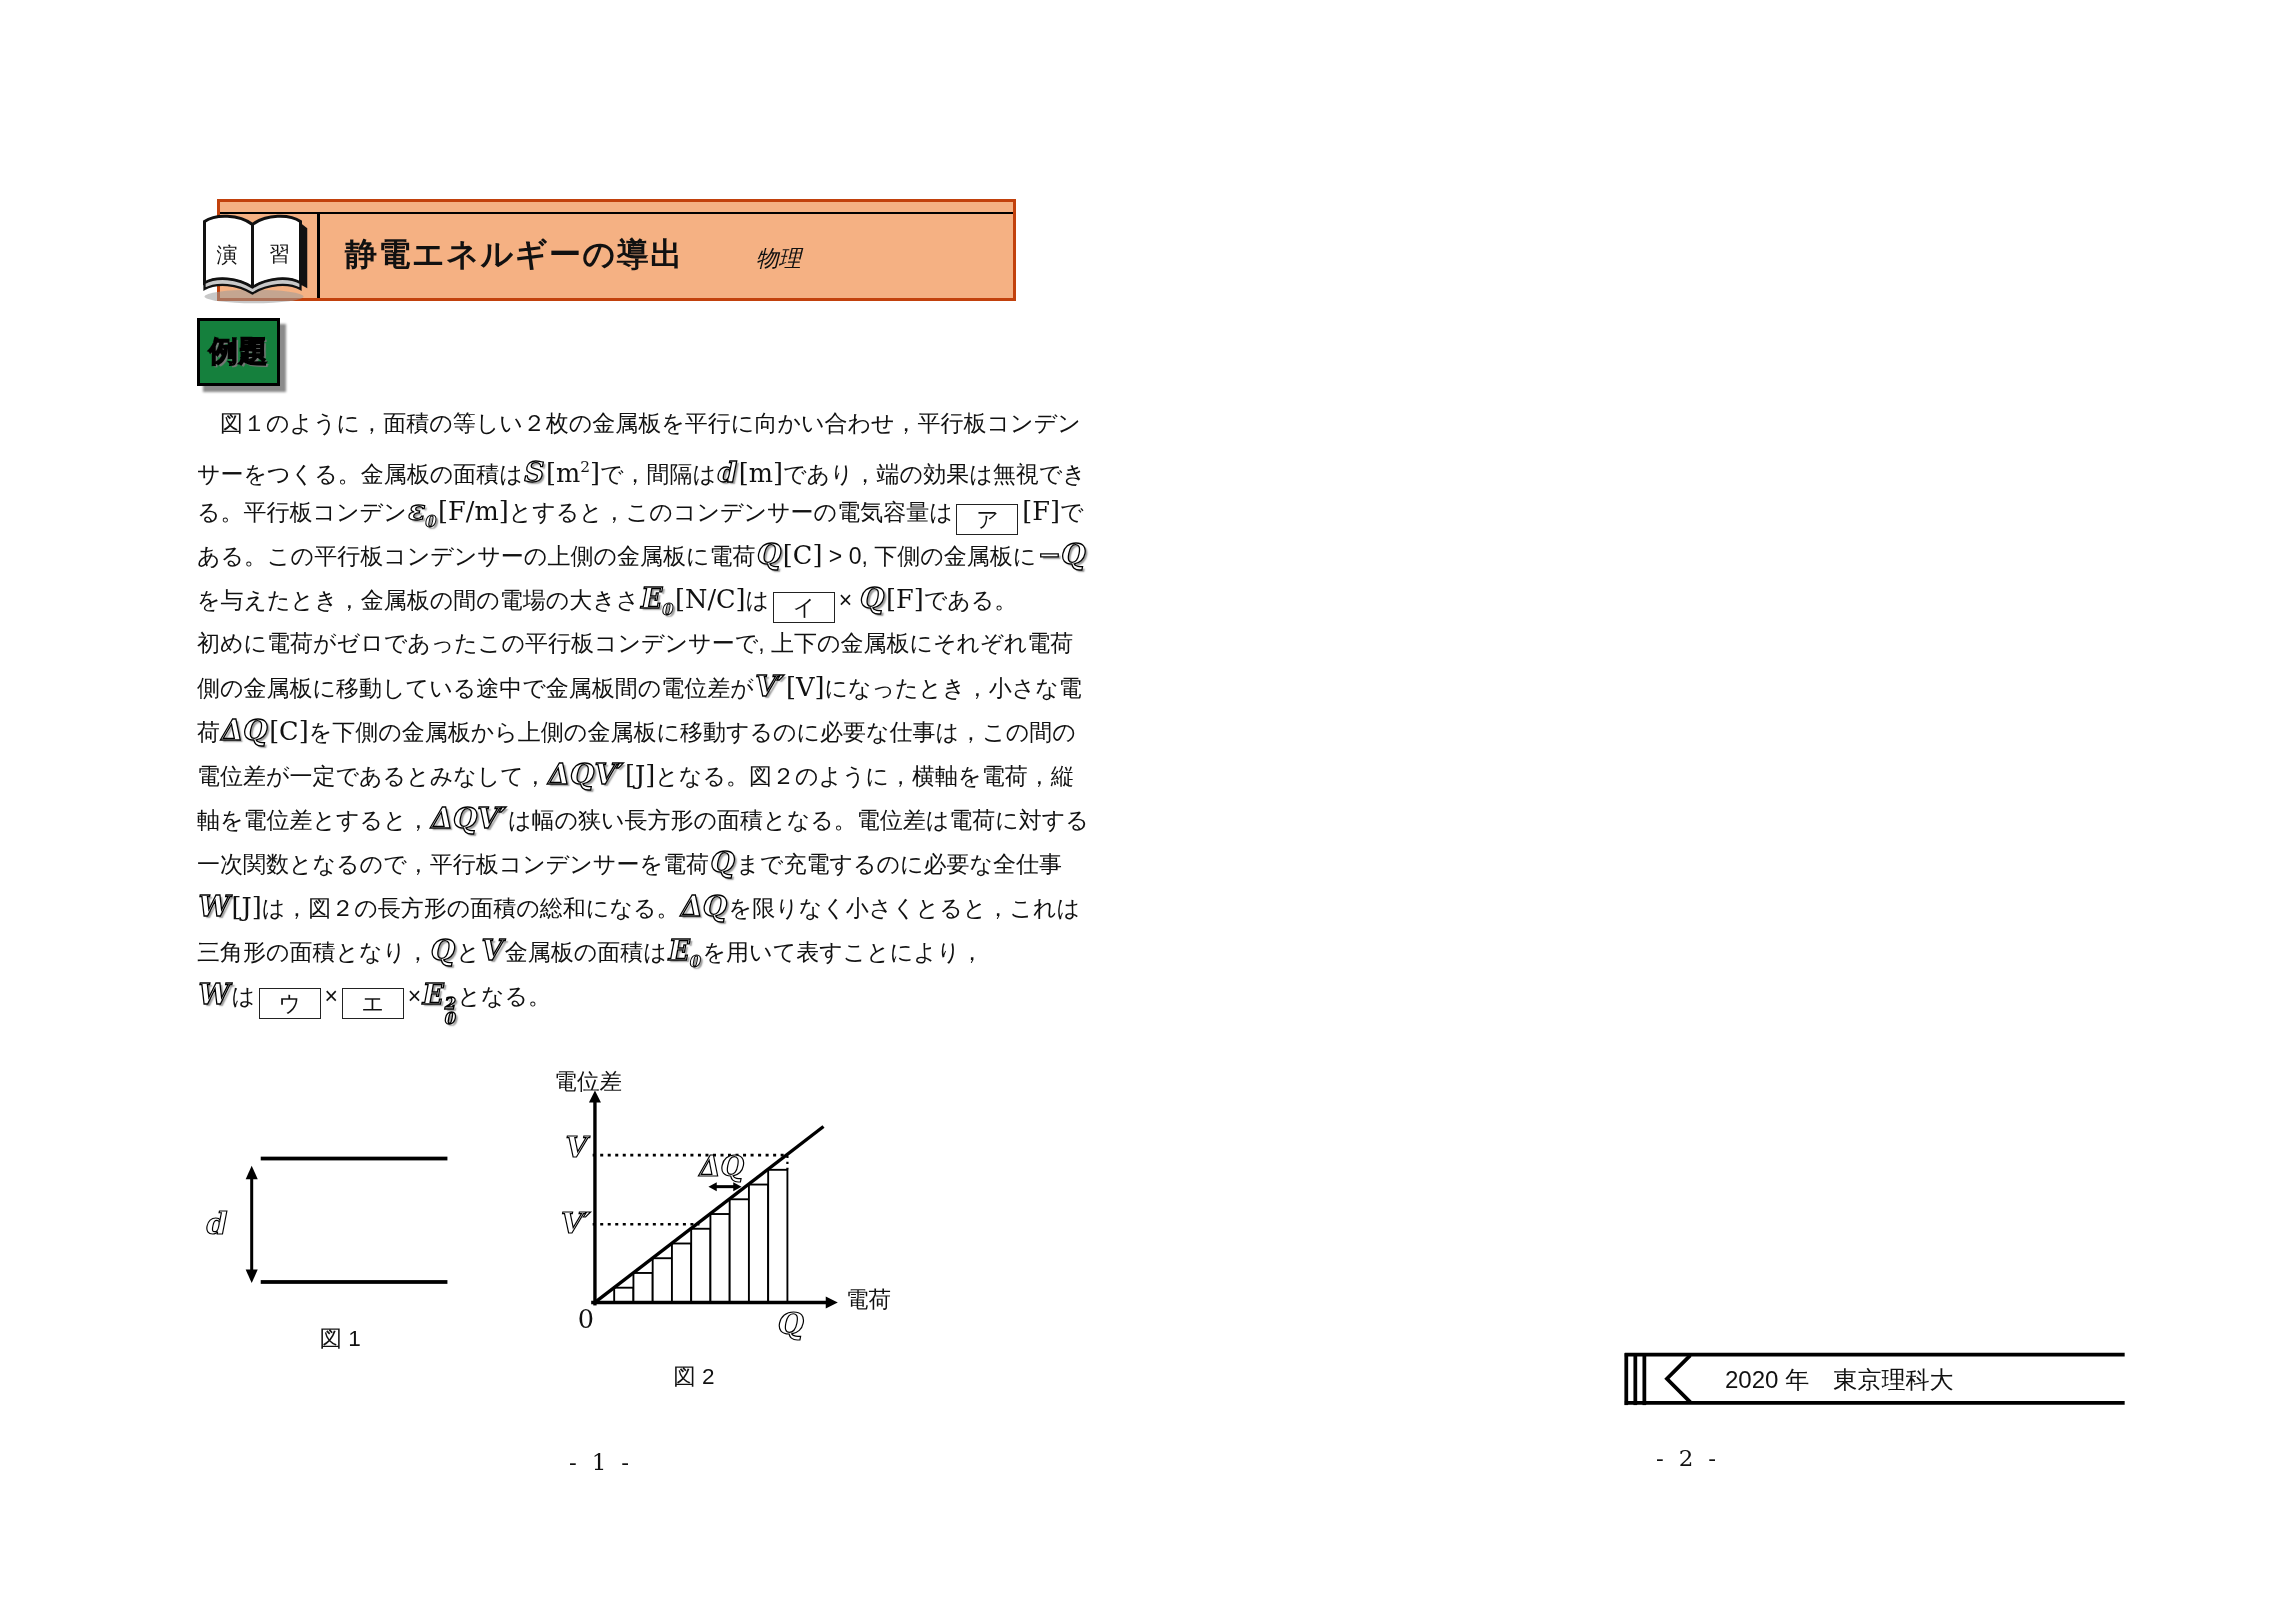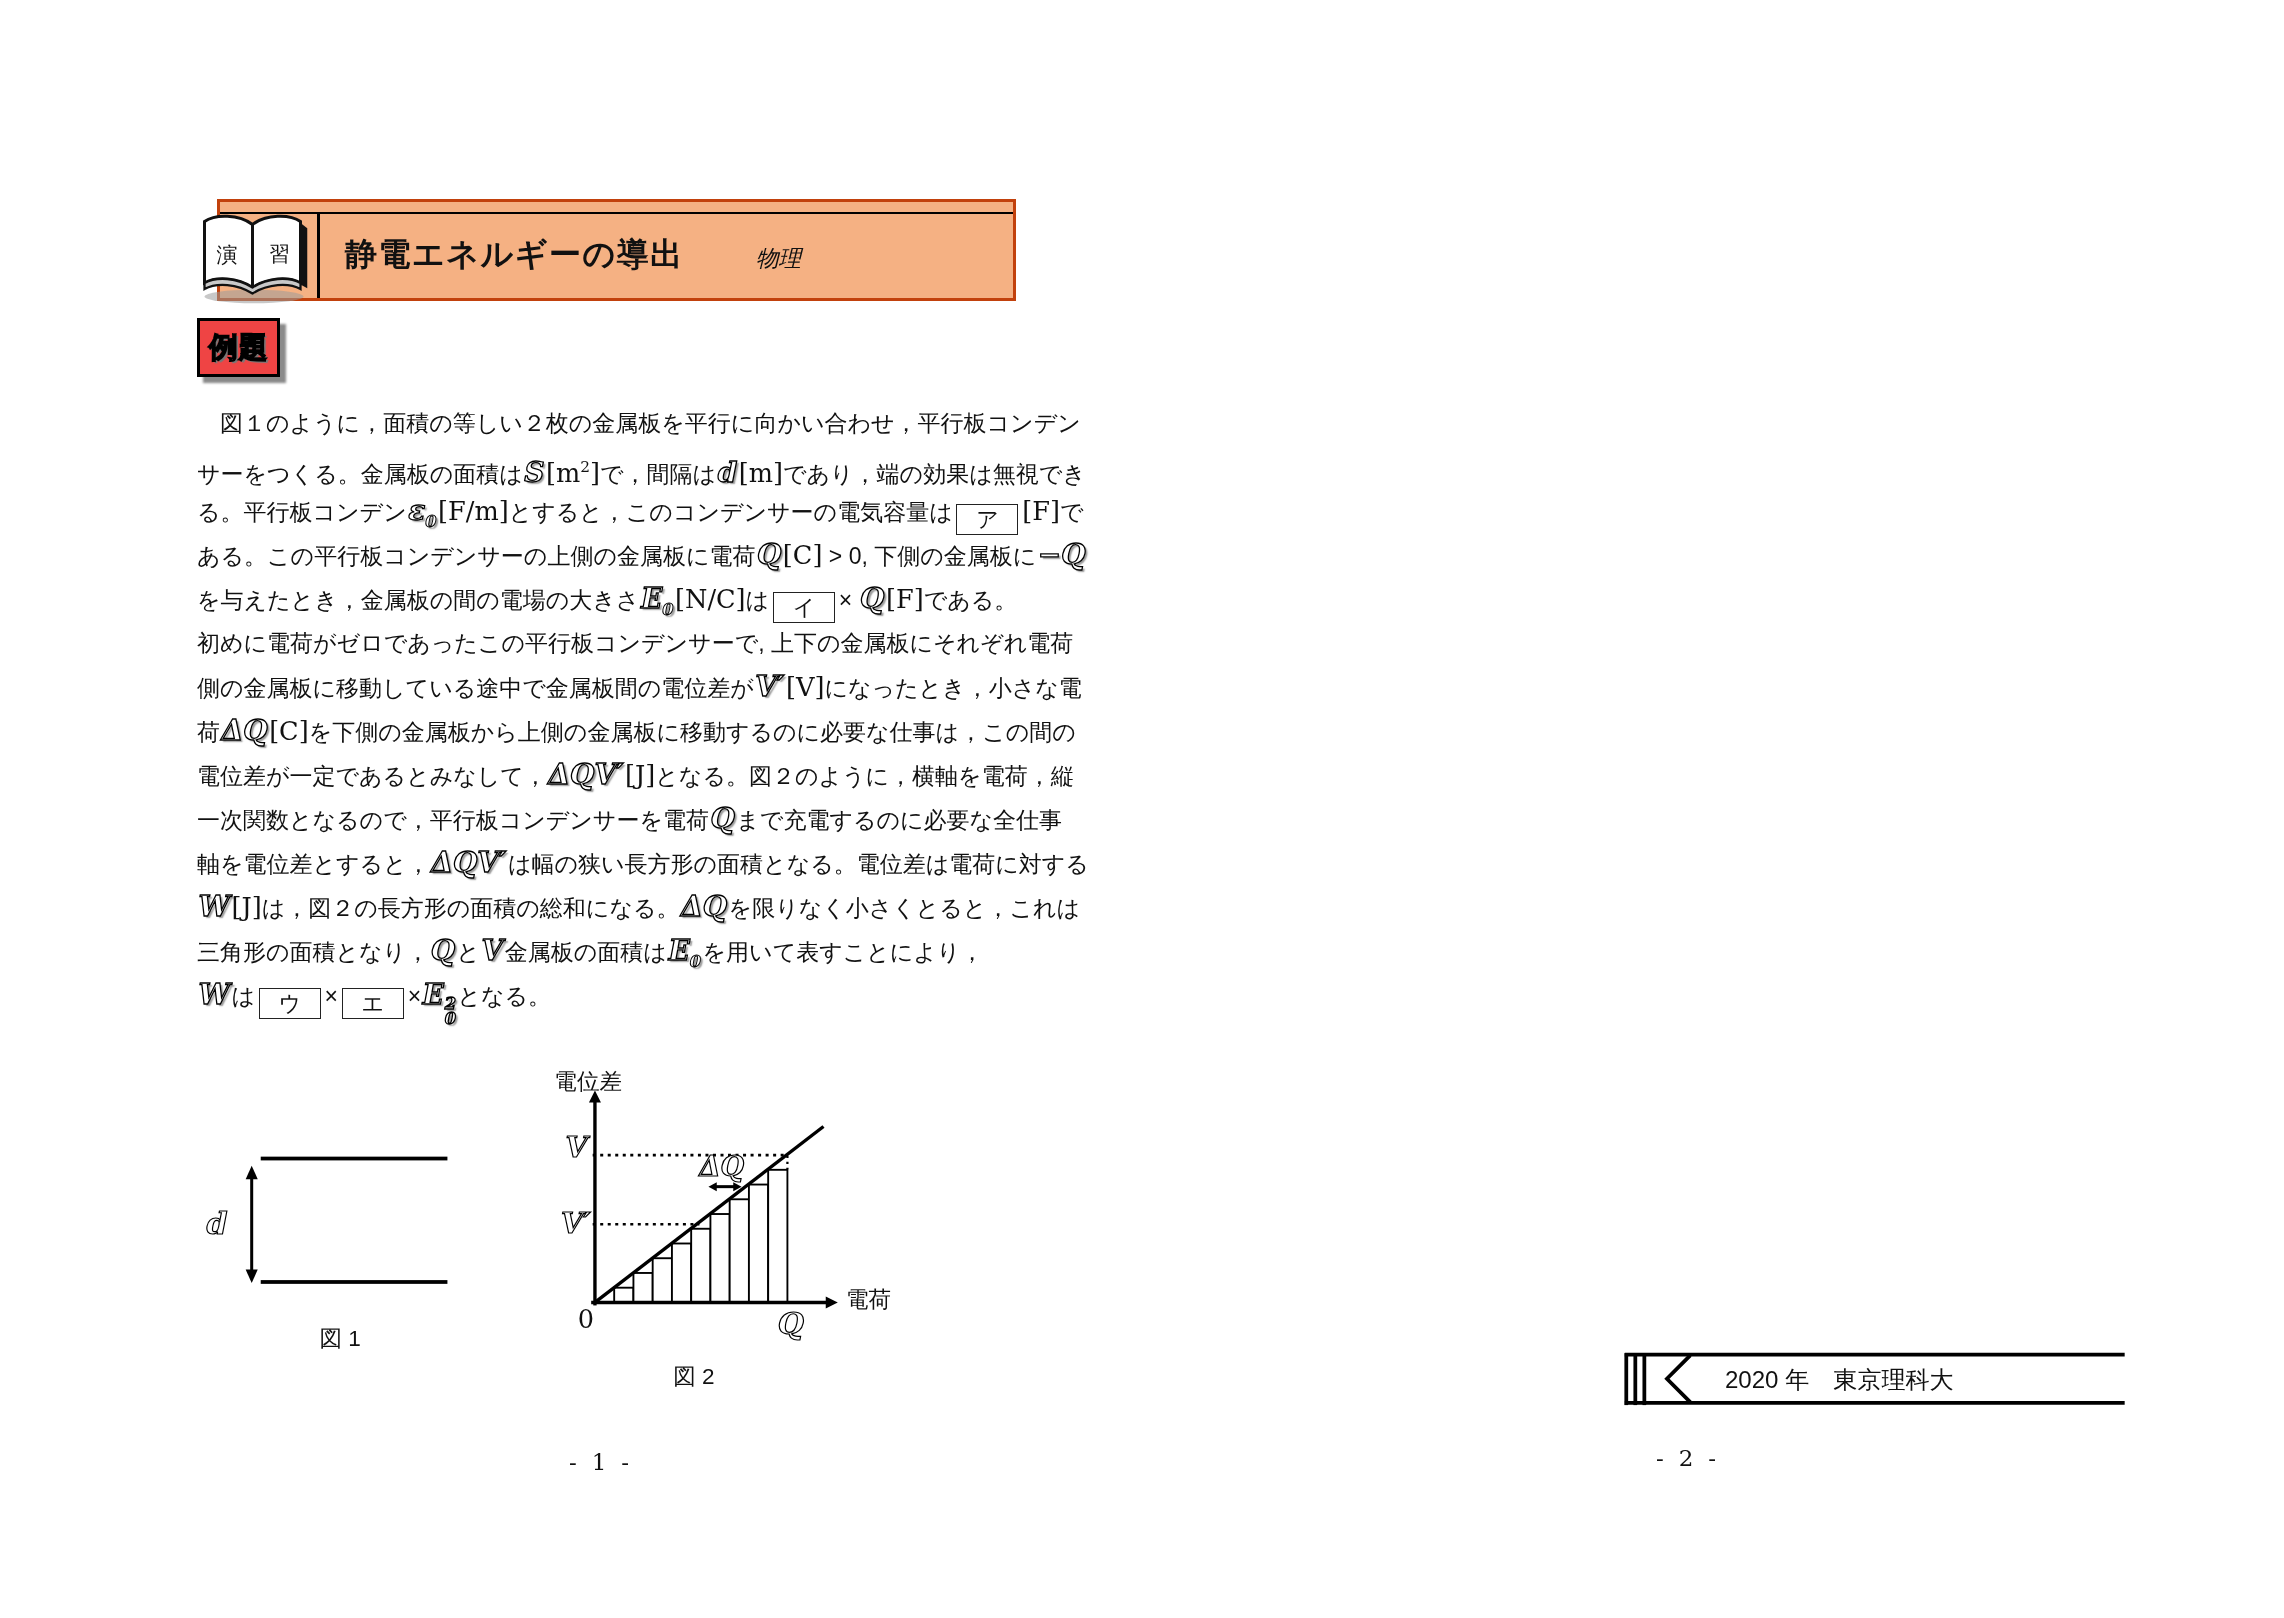--- a/index.html
+++ b/index.html
@@ -9,21 +9,21 @@
   .banner{position:absolute;left:217px;top:199px;width:799px;height:102px;
           background:#f5b183;border:3px solid #c2410c;box-sizing:border-box;}
   .banner-strip{position:absolute;left:0;top:0;right:0;height:9.8px;border-bottom:2.3px solid #000;}
   .banner-divider{position:absolute;left:97px;top:12px;bottom:0;width:3px;background:#000;}
   .banner-title{position:absolute;left:125px;top:55%;transform:translateY(-50%);
                 font-size:32px;font-weight:700;letter-spacing:1.5px;white-space:nowrap;}
   .banner-subject{position:absolute;left:536px;top:58%;transform:translateY(-50%);
                   font-size:22.6px;white-space:nowrap;font-style:italic;}
   .book-icon{position:absolute;left:194px;top:208px;width:117px;height:99px;z-index:5;}
   
-  .badge{position:absolute;left:197px;top:318px;width:83px;height:59px;background:#ef4444;
+  .badge{position:absolute;left:197px;top:318px;width:83px;height:68px;background:#15803d;
          border:3.8px solid #000;box-sizing:border-box;box-shadow:6px 6px 2.3px #8a8a8a;
          display:flex;align-items:center;justify-content:center;}
   .badge-label{font-size:29px;font-weight:700;letter-spacing:0.8px;color:#fff;
                -webkit-text-stroke:1.4px #000;text-shadow:2.3px 2.3px 0.8px #777;}
   
   .body-text{position:absolute;left:197px;top:401px;width:835px;}
   .bline{height:44px;line-height:44px;white-space:nowrap;font-size:23px;}
   .jt{font-family:"Liberation Sans",sans-serif;}
   .mv{font-family:"DejaVu Serif",serif;font-style:italic;font-weight:700;font-size:28px;
       color:#fff;-webkit-text-stroke:1.3px #000;text-shadow:2.3px 2.3px 1.5px #9a9a9a;padding:0 1.5px;}
@@ -78,22 +78,22 @@
   <div class="body-text">
       <div class="bline"><span class="jt">　図１のように，面積の等しい２枚の金属板を平行に向かい合わせ，平行板コンデン</span></div>
       <div class="bline"><span class="jt">サーをつくる。金属板の面積は</span><span class="mv">S</span><span class="mu">[m<sup>2</sup>]</span><span class="jt">で，間隔は</span><span class="mv">d</span><span class="mu">[m]</span><span class="jt">であり，端の効果は無視でき</span></div>
       <div class="bline"><span class="jt">る。平行板コンデン</span><span class="mv">ε<sub>0</sub></span><span class="mu">[F/m]</span><span class="jt">とすると，このコンデンサーの電気容量は</span><span class="blank">ア</span><span class="mu">[F]</span><span class="jt">で</span></div>
       <div class="bline"><span class="jt">ある。この平行板コンデンサーの上側の金属板に電荷</span><span class="mv">Q</span><span class="mu">[C]</span><span class="jt"> &gt; 0, 下側の金属板に</span><span class="mv">−Q</span></div>
       <div class="bline"><span class="jt">を与えたとき，金属板の間の電場の大きさ</span><span class="mv">E<sub>0</sub></span><span class="mu">[N/C]</span><span class="jt">は</span><span class="blank">イ</span><span class="jt">× </span><span class="mv">Q</span><span class="mu">[F]</span><span class="jt">である。</span></div>
       <div class="bline"><span class="jt">初めに電荷がゼロであったこの平行板コンデンサーで, 上下の金属板にそれぞれ電荷</span></div>
       <div class="bline"><span class="jt">側の金属板に移動している途中で金属板間の電位差が</span><span class="mv">V′</span><span class="mu">[V]</span><span class="jt">になったとき，小さな電</span></div>
       <div class="bline"><span class="jt">荷</span><span class="mv">ΔQ</span><span class="mu">[C]</span><span class="jt">を下側の金属板から上側の金属板に移動するのに必要な仕事は，この間の</span></div>
       <div class="bline"><span class="jt">電位差が一定であるとみなして，</span><span class="mv">ΔQV′</span><span class="mu">[J]</span><span class="jt">となる。図２のように，横軸を電荷，縦</span></div>
+      <div class="bline"><span class="jt">軸を電位差とすると，</span><span class="mv">ΔQV′</span><span class="jt">は幅の狭い長方形の面積となる。電位差は電荷に対する</span></div>
       <div class="bline"><span class="jt">一次関数となるので，平行板コンデンサーを電荷</span><span class="mv">Q</span><span class="jt">まで充電するのに必要な全仕事</span></div>
-      <div class="bline"><span class="jt">軸を電位差とすると，</span><span class="mv">ΔQV′</span><span class="jt">は幅の狭い長方形の面積となる。電位差は電荷に対する</span></div>
       <div class="bline"><span class="mv">W</span><span class="mu">[J]</span><span class="jt">は，図２の長方形の面積の総和になる。</span><span class="mv">ΔQ</span><span class="jt">を限りなく小さくとると，これは</span></div>
       <div class="bline"><span class="jt">三角形の面積となり，</span><span class="mv">Q</span><span class="jt">と</span><span class="mv">V</span><span class="jt">金属板の面積は</span><span class="mv">E<sub>0</sub></span><span class="jt">を用いて表すことにより，</span></div>
       <div class="bline"><span class="mv">W</span><span class="jt">は</span><span class="blank">ウ</span><span class="jt">×</span><span class="blank">エ</span><span class="jt">×</span><span class="mv">E<span class="ss">
             <span>2</span>
             <span>0</span>
           </span></span><span class="jt">となる。</span></div>
     </div>
 
   <div class="fig1">
     <svg width="271" height="226" viewBox="0 0 360 300">

